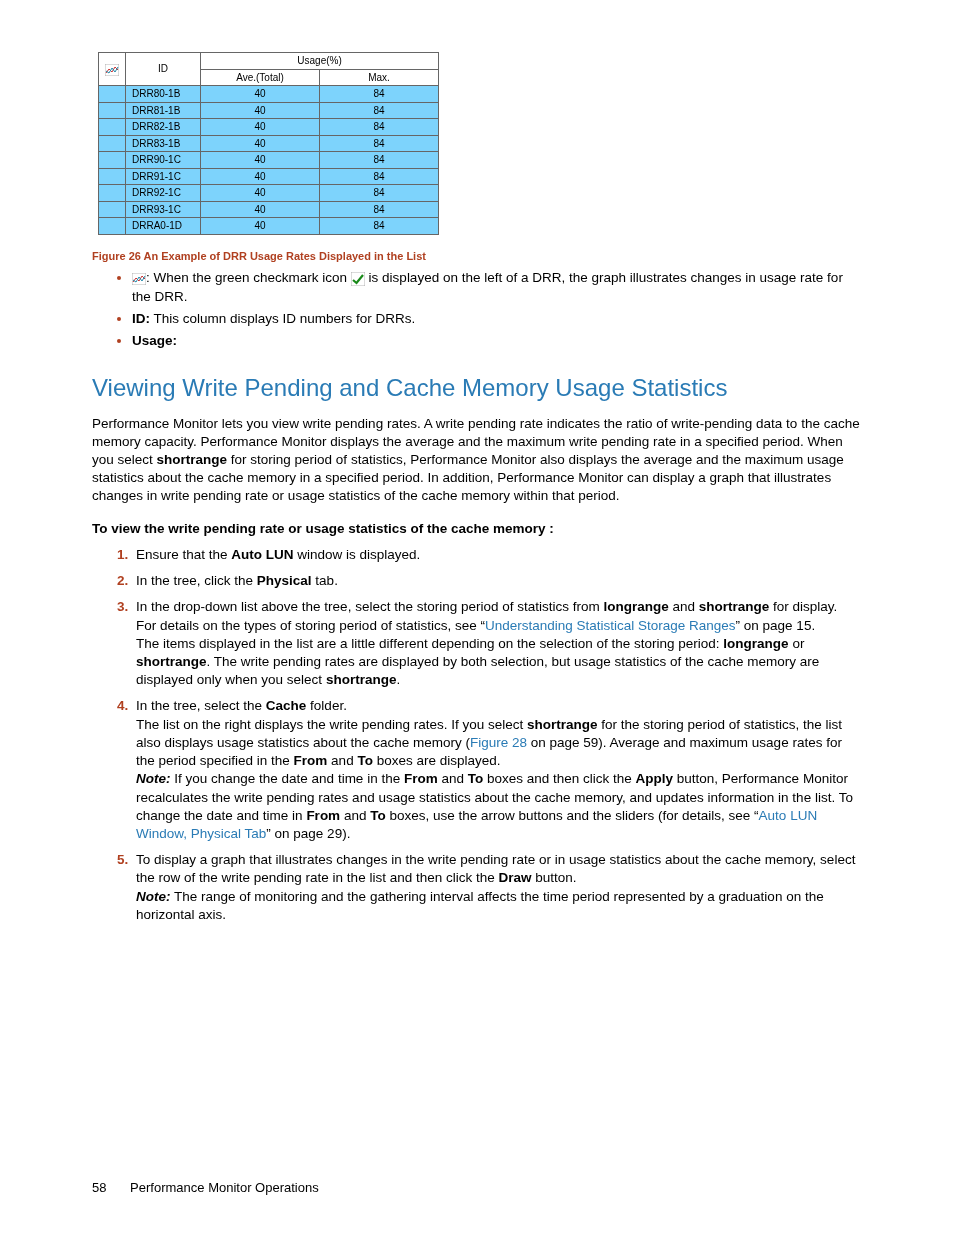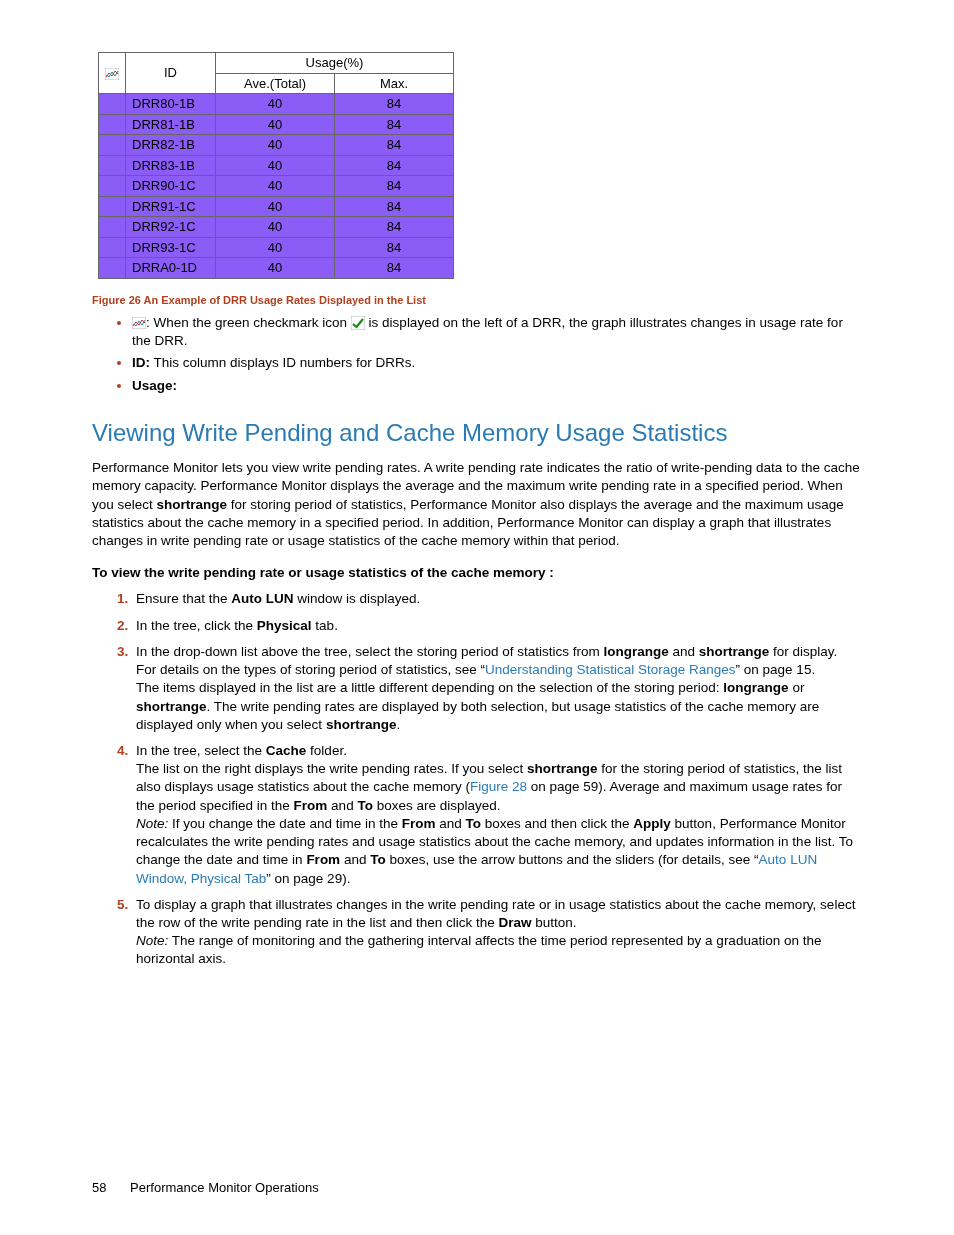--- a/index.html
+++ b/index.html
@@ -7,28 +7,28 @@
     font-size: 13.5px;
     color: #000;
     margin: 0;
     padding: 52px 92px 48px 92px;
     width: 954px;
     box-sizing: border-box;
     line-height: 1.35;
   }
   .data-table {
     border-collapse: collapse;
-    font-size: 13px;
+    font-size: 10px;
     margin-bottom: 14px;
     margin-left: 6px;
   }
   .data-table th, .data-table td {
     border: 1px solid #666;
     padding: 1px 4px;
-    background: #8b5cf6;
+    background: #7dd3fc;
   }
   .data-table th {
     font-weight: normal;
     text-align: center;
     background: #fff;
   }
   .data-table td.num {
     text-align: center;
   }
   .data-table td.id {
@@ -79,21 +79,21 @@
   }
   ol.numbered > li {
     margin: 8px 0;
     padding-left: 4px;
   }
   ol.numbered > li::marker {
     color: #b04020;
     font-weight: bold;
   }
   .bold { font-weight: bold; }
-  .note-label { font-style: italic; font-weight: normal; }
+  .note-label { font-style: italic; font-weight: bold; }
   .link { color: #2a7bb5; }
   .footer {
     position: absolute;
     left: 92px;
     bottom: 38px;
     font-size: 13px;
   }
   .footer .pagenum { margin-right: 20px; }
   .para { margin: 6px 0; }
 </style>

